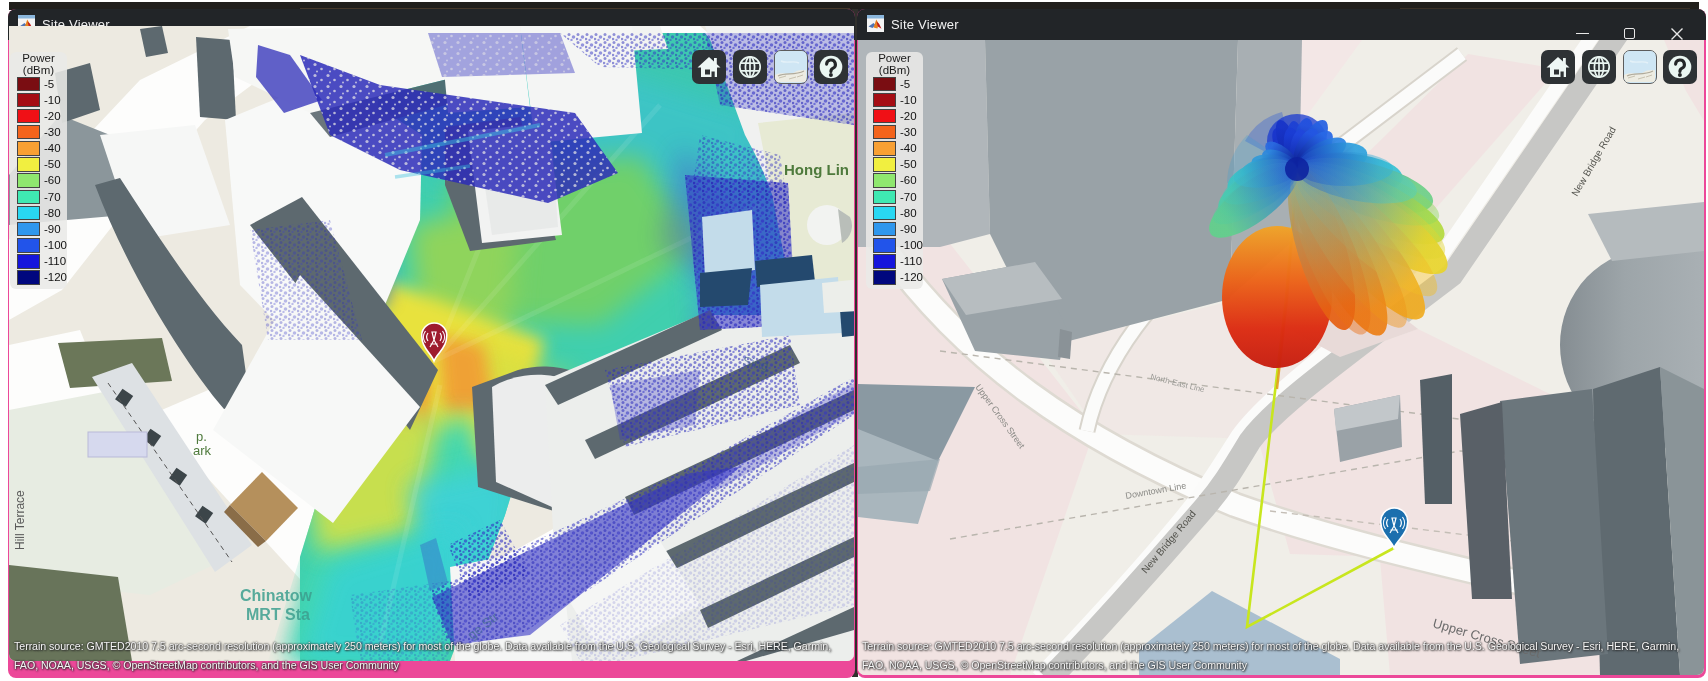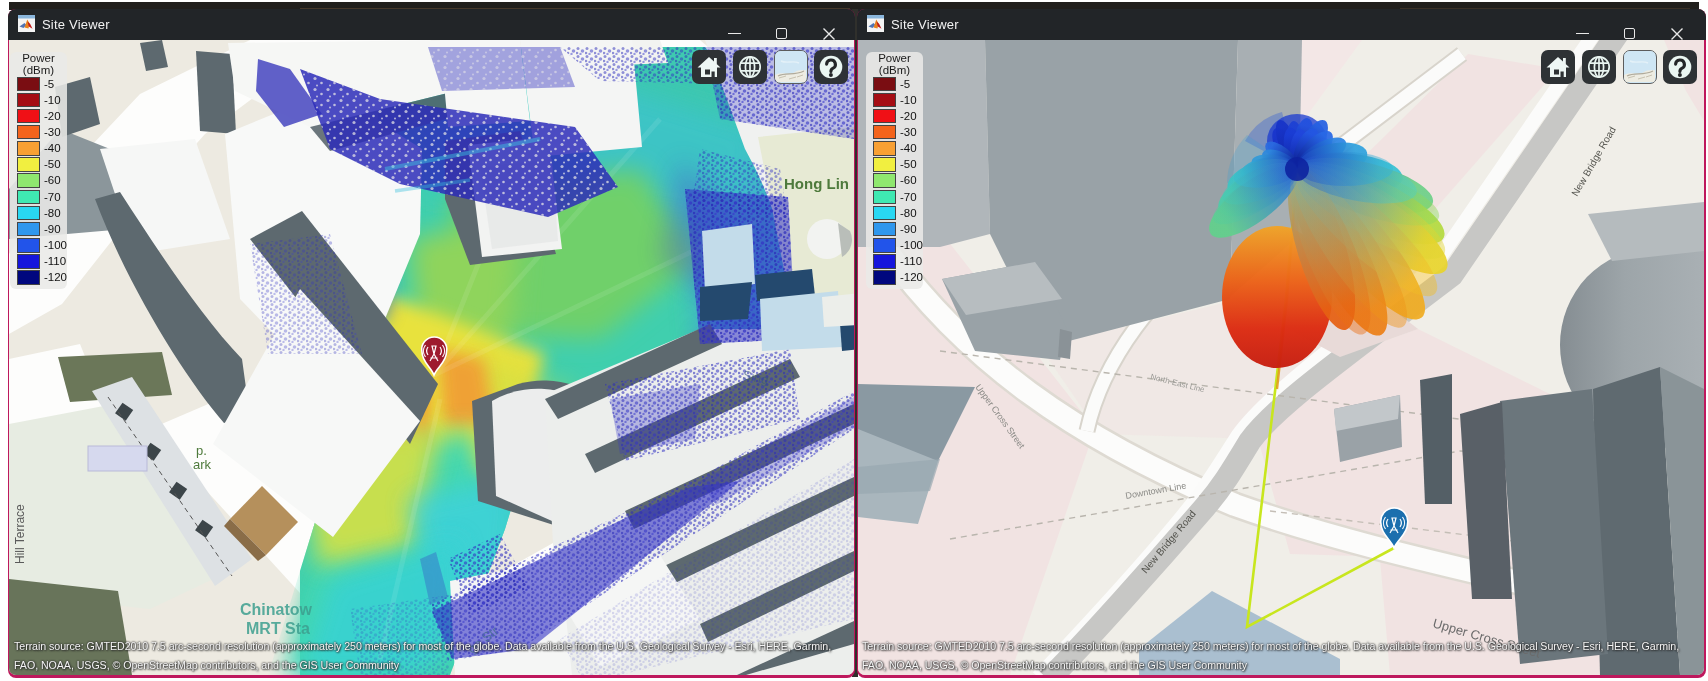--- a/index.html
+++ b/index.html
@@ -1,17 +1,17 @@
 <!DOCTYPE html>
 <html><head><meta charset="utf-8">
 <style>
 *{margin:0;padding:0;box-sizing:border-box}
 html,body{width:1708px;height:681px;overflow:hidden;background:#fff;font-family:"Liberation Sans",sans-serif}
 #stage{position:absolute;left:0;top:0;width:1708px;height:681px}
-.win{position:absolute;background:#be185d}
+.win{position:absolute;background:#ec4899}
 .tbar{position:absolute;left:0;top:0;right:0;height:31px;background:#222528;border-radius:8px 8px 0 0}
 .ttl{position:absolute;left:34px;top:8px;color:#f2f2f2;font-size:13px;letter-spacing:.2px}
 .mapc{position:absolute;overflow:hidden}
 .ctl{position:absolute;top:17px;color:#e8e8e8}
 </style></head><body>
 <div id="stage">
 
 <div style="position:absolute;left:9px;top:2px;width:1690px;height:8px;background:#211f1c"></div>
 <div style="position:absolute;left:300px;top:8px;width:550px;height:2.5px;background:#46382a"></div>
 <div style="position:absolute;left:1400px;top:8px;width:290px;height:2.5px;background:#3a3026"></div>
@@ -25,21 +25,21 @@
 <path d="M1.5 11.5 L6.5 8 L8.5 10 L5.5 13 Z" fill="#4f74b4"></path>
 <path d="M6.5 12.5 L9.3 4.5 L11.5 8.5 L10.5 13.5 Z" fill="#e8821e"></path>
 <path d="M9.5 6.5 L12.2 9 L14.5 13.8 L10.8 11.5 Z" fill="#c01c1c"></path>
       </svg>
 <div class="ttl">Site Viewer</div>
 <div class="ctl" style="left:720px;top:24px;width:13px;border-top:1.7px solid #e8e8e8"></div>
 <div class="ctl" style="left:768px;top:19px;width:11px;height:11px;border:1.6px solid #e8e8e8;border-radius:2px"></div>
 <svg class="ctl" style="left:815px;top:19px" width="12" height="12" viewBox="0 0 12 12" stroke="#e8e8e8" stroke-width="1.4">
         <path d="M0.5 0.5 L11.5 11.5 M11.5 0.5 L0.5 11.5"></path>
       </svg>
-<div class="mapc" style="left:1px;top:31px;width:845px;height:635px;border-radius:0 0 7px 7px">
+<div class="mapc" style="left:1px;top:17px;width:845px;height:635px;border-radius:0 0 7px 7px">
 <svg width="845" height="635" viewBox="9 41 845 635">
 <defs>
 <filter id="bl4" x="-30%" y="-30%" width="160%" height="160%">
               <feGaussianBlur stdDeviation="4"></feGaussianBlur>
             </filter>
 <filter id="bl8" x="-40%" y="-40%" width="180%" height="180%">
               <feGaussianBlur stdDeviation="8"></feGaussianBlur>
             </filter>
 <filter id="bl12" x="-40%" y="-40%" width="180%" height="180%">
               <feGaussianBlur stdDeviation="12"></feGaussianBlur>

